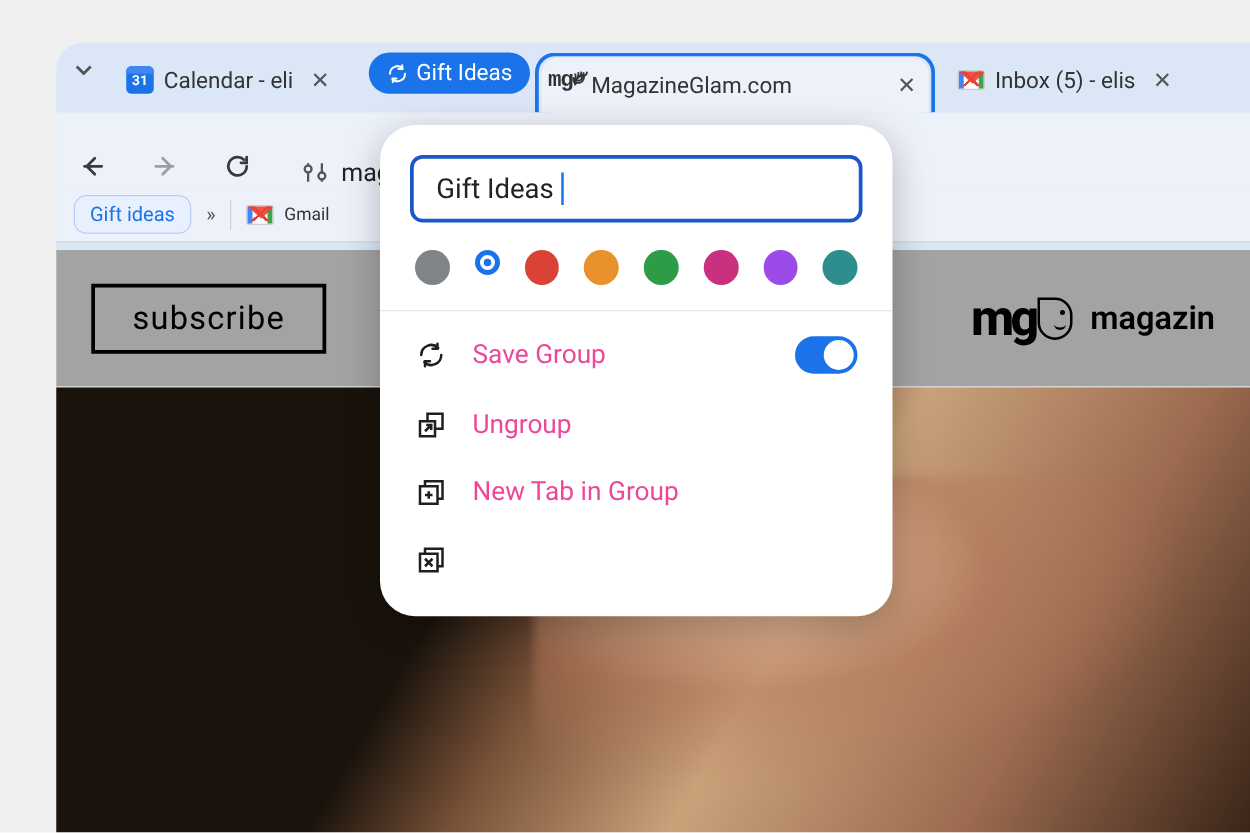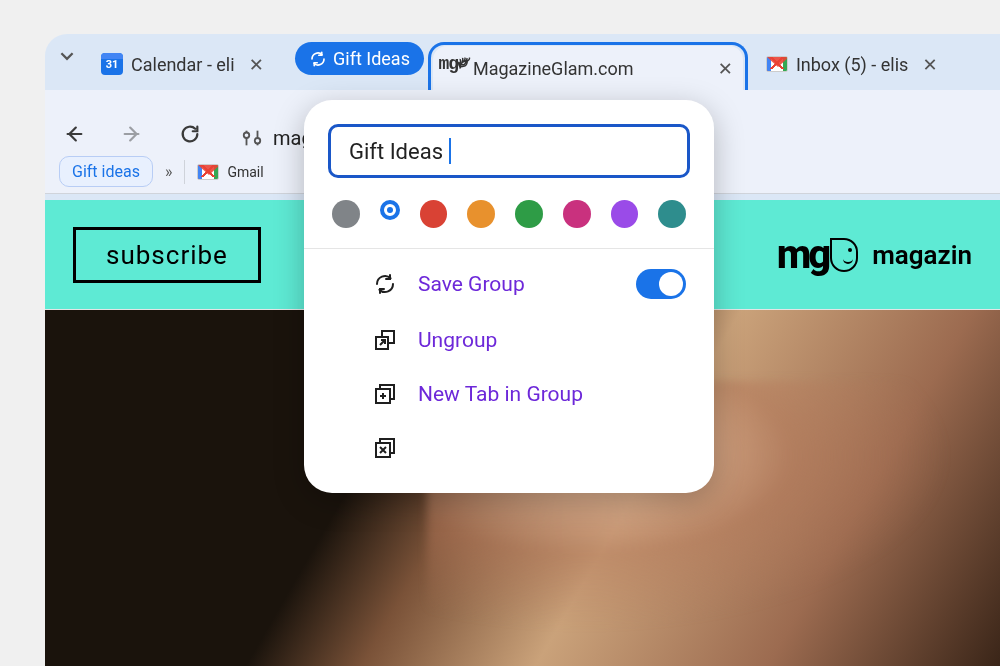--- a/index.html
+++ b/index.html
@@ -131,21 +131,21 @@
     top:200px; left:45px; right:0; bottom:0;
     background:#fff;
   }
   .page-top {
     height:110px;
     display:flex;
     align-items:center;
     justify-content:space-between;
     padding:0 28px;
     border-bottom:1px solid #e5e5e5;
-    background:#5eead4;
+    background:#a3a3a3;
   }
   .subscribe {
     border:3px solid #000;
     padding:10px 30px;
     font-size:26px;
     letter-spacing:1px;
   }
   .brand {
     display:flex;
     align-items:center;
@@ -214,22 +214,21 @@
     border-radius:50%; background:#1a73e8;
   }
 
   .sep { height:1px; background:#e5e5e5; margin: 0 0 6px 0;}
 
   .menu-row {
     display:flex; align-items:center;
     padding: 14px 28px;
     gap:20px;
     font-size:21px;
-    color:#6d28d9;
-    margin-left:40px;
+    color:#ec4899;
   }
   .micon {
     width:26px; height:26px;
     display:flex; align-items:center; justify-content:center;
   }
   .toggle {
     margin-left:auto;
     width:50px; height:30px;
     border-radius:15px;
     background:#1a73e8;

